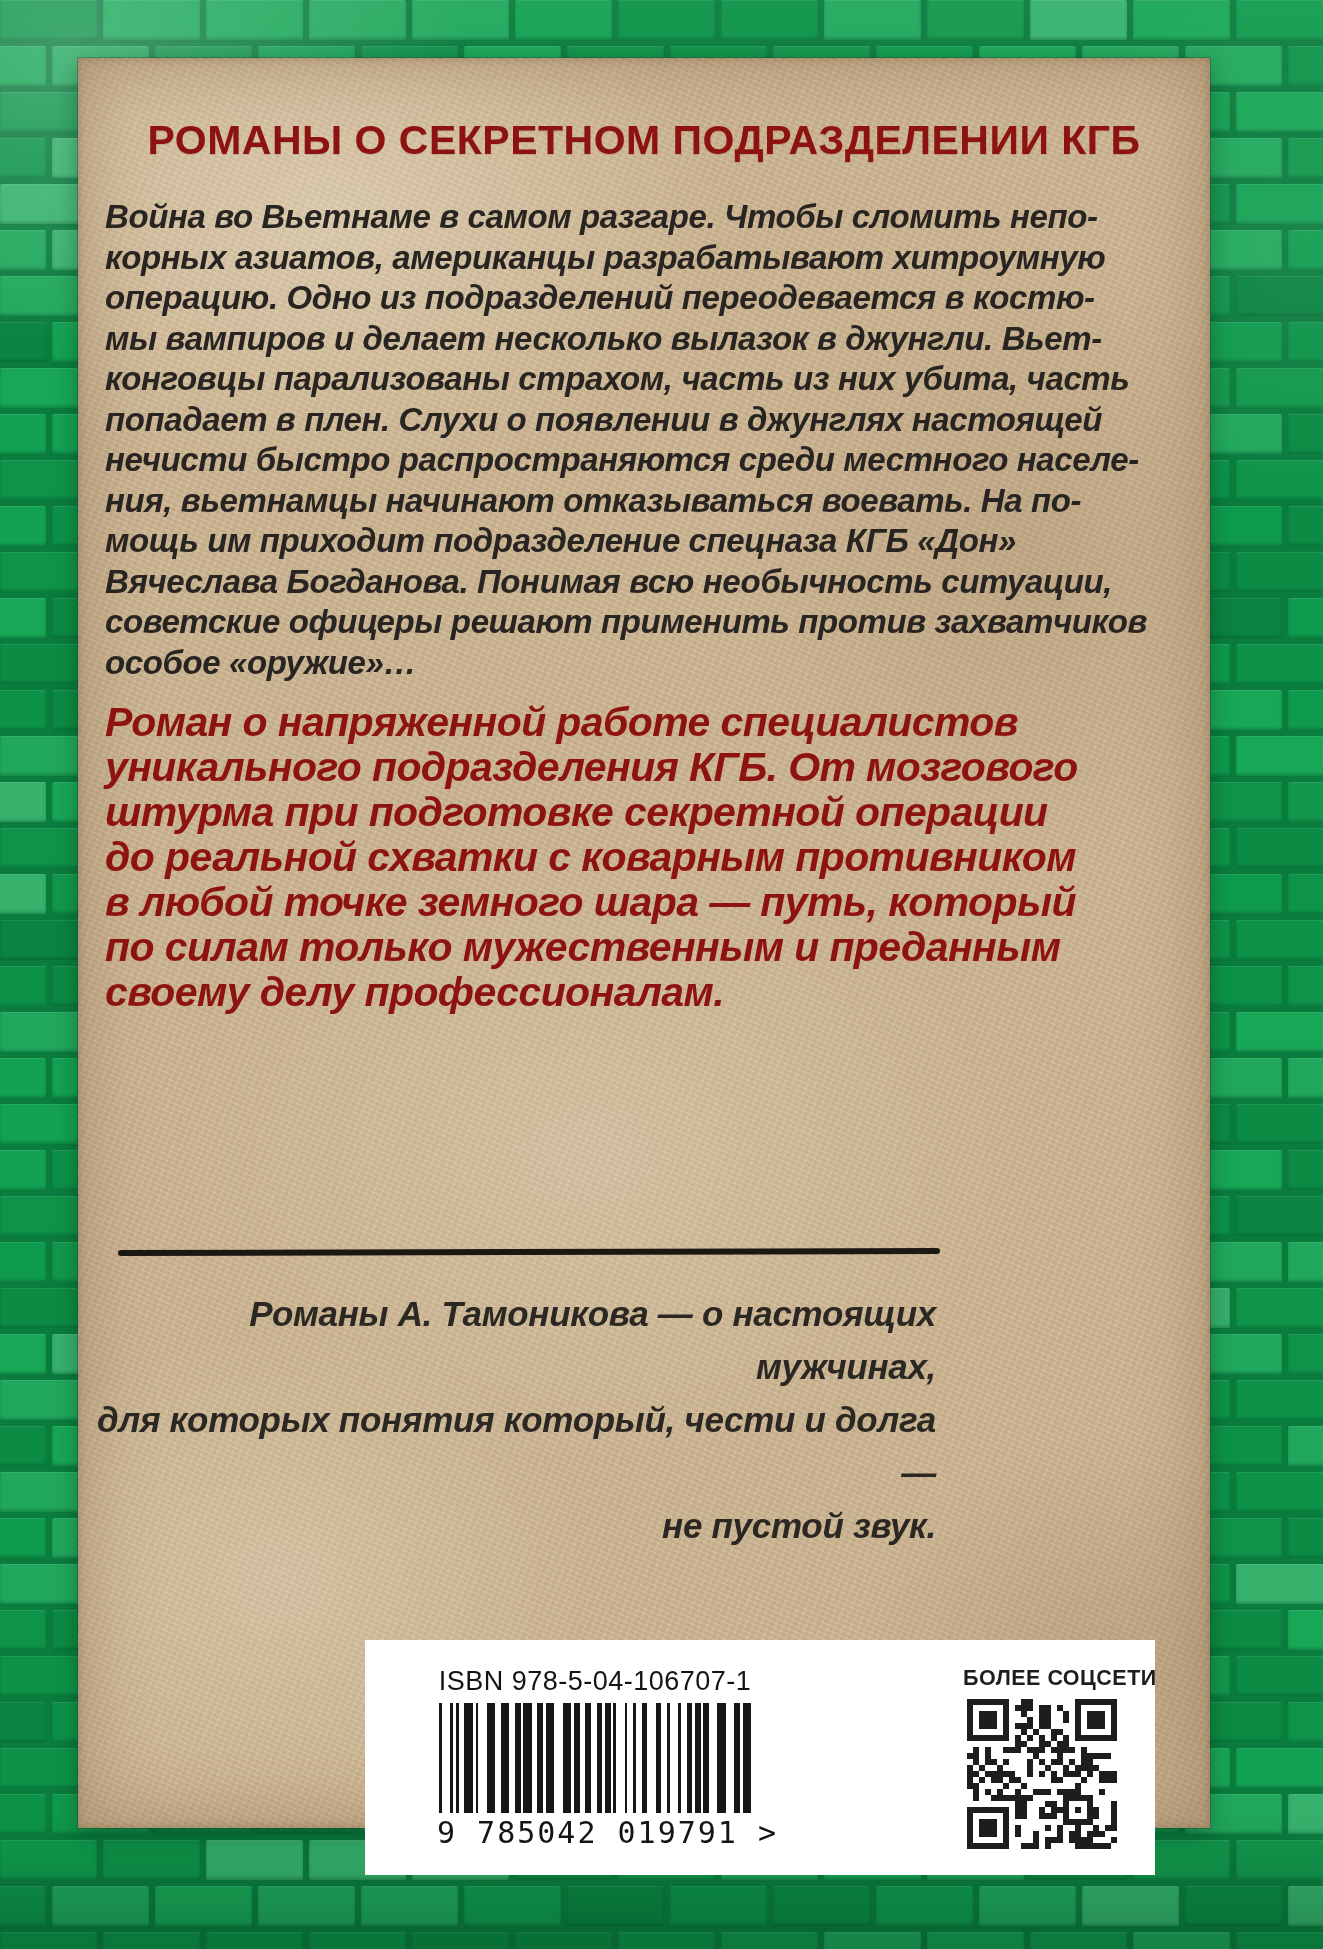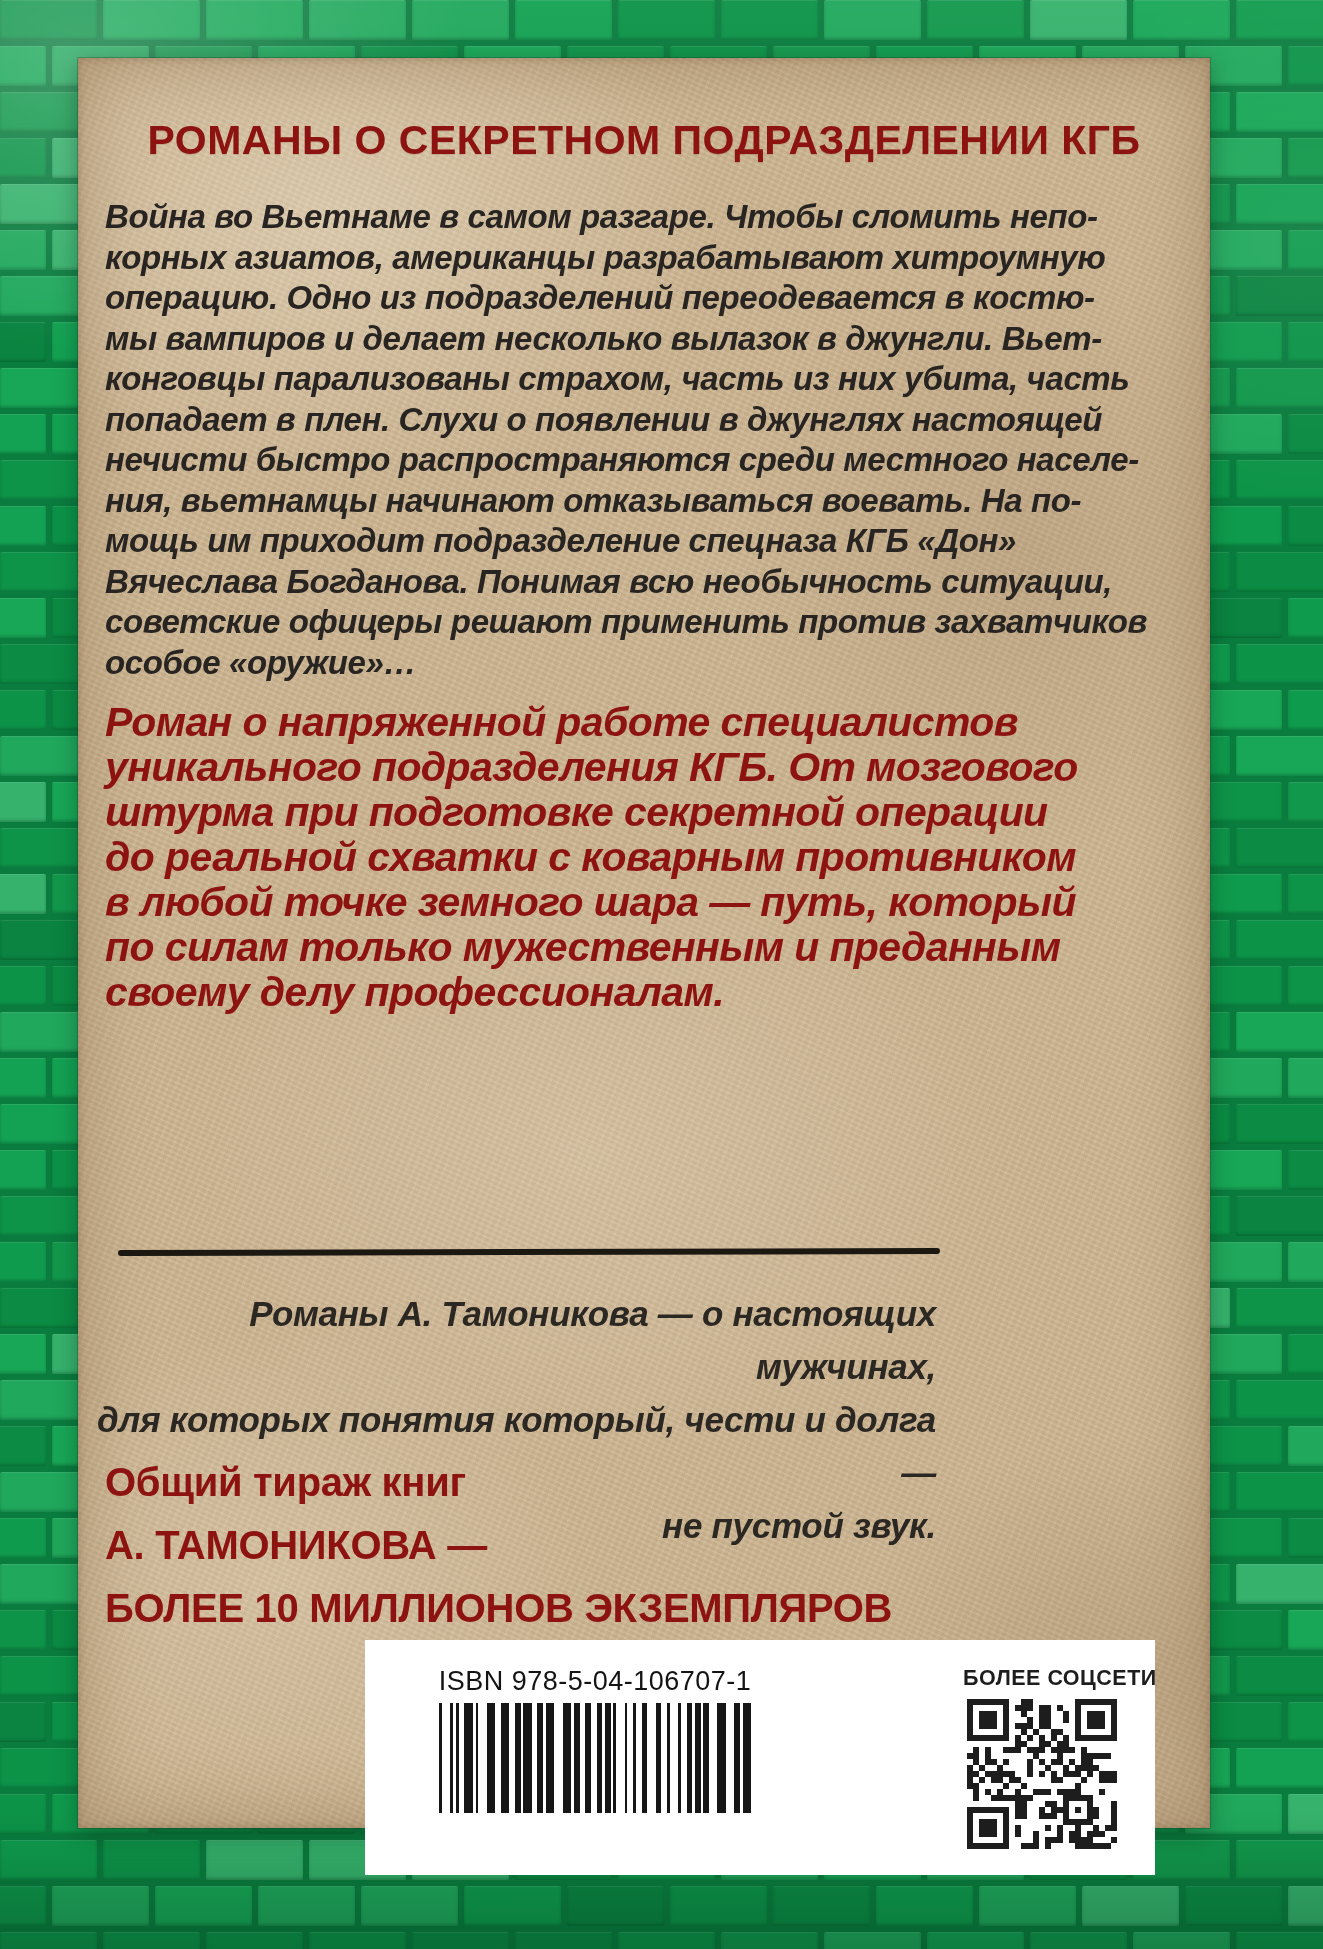--- a/index.html
+++ b/index.html
@@ -840,23 +840,20 @@
 по силам только мужественным и преданным
 своему делу профессионалам.</div>
 
   <div class="divider"></div>
 
   <div class="quote">Романы А. Тамоникова — о настоящих мужчинах,
 для которых понятия который, чести и долга —
 не пустой звук.</div>
 
 
-  <div class="print-run">Общий тираж книг
-А. ТАМОНИКОВА —
-БОЛЕЕ 10 МИЛЛИОНОВ ЭКЗЕМПЛЯРОВ</div>
 
   <div class="info-box">
 
     <div class="barcode-wrap">
       <div class="isbn">ISBN 978-5-04-106707-1</div>
       <div class="bars">
           <i style="flex-grow: 1; background: rgb(22, 22, 22);"></i>
           <i style="flex-grow: 3; background: rgb(255, 255, 255);"></i>
           <i style="flex-grow: 1; background: rgb(22, 22, 22);"></i>
           <i style="flex-grow: 1; background: rgb(255, 255, 255);"></i>
@@ -907,20 +904,21 @@
           <i style="flex-grow: 2; background: rgb(22, 22, 22);"></i>
           <i style="flex-grow: 1; background: rgb(255, 255, 255);"></i>
           <i style="flex-grow: 2; background: rgb(22, 22, 22);"></i>
           <i style="flex-grow: 3; background: rgb(255, 255, 255);"></i>
           <i style="flex-grow: 3; background: rgb(22, 22, 22);"></i>
           <i style="flex-grow: 3; background: rgb(255, 255, 255);"></i>
           <i style="flex-grow: 2; background: rgb(22, 22, 22);"></i>
           <i style="flex-grow: 1; background: rgb(255, 255, 255);"></i>
           <i style="flex-grow: 3; background: rgb(22, 22, 22);"></i>
         </div>
+      <div class="digits">9 785042 019791 &gt;</div>
     </div>
 
 
     <div class="qr-wrap">
       <div class="social-label">БОЛЕЕ СОЦСЕТИ</div>
       <div class="qr">
           <i style="left: 0px; top: 0px;"></i>
           <i style="left: 6px; top: 0px;"></i>
           <i style="left: 12px; top: 0px;"></i>
           <i style="left: 18px; top: 0px;"></i>

